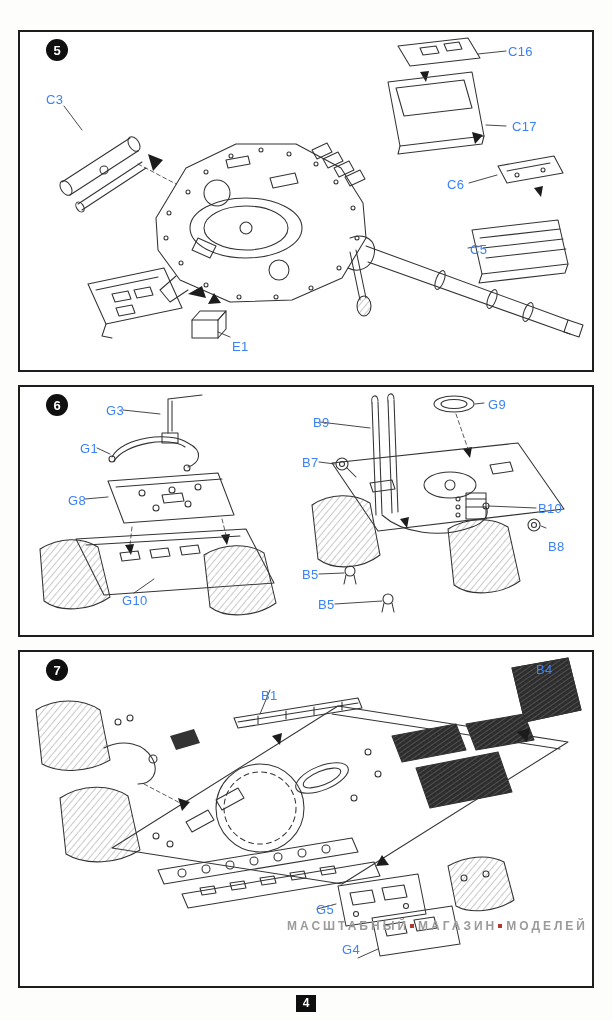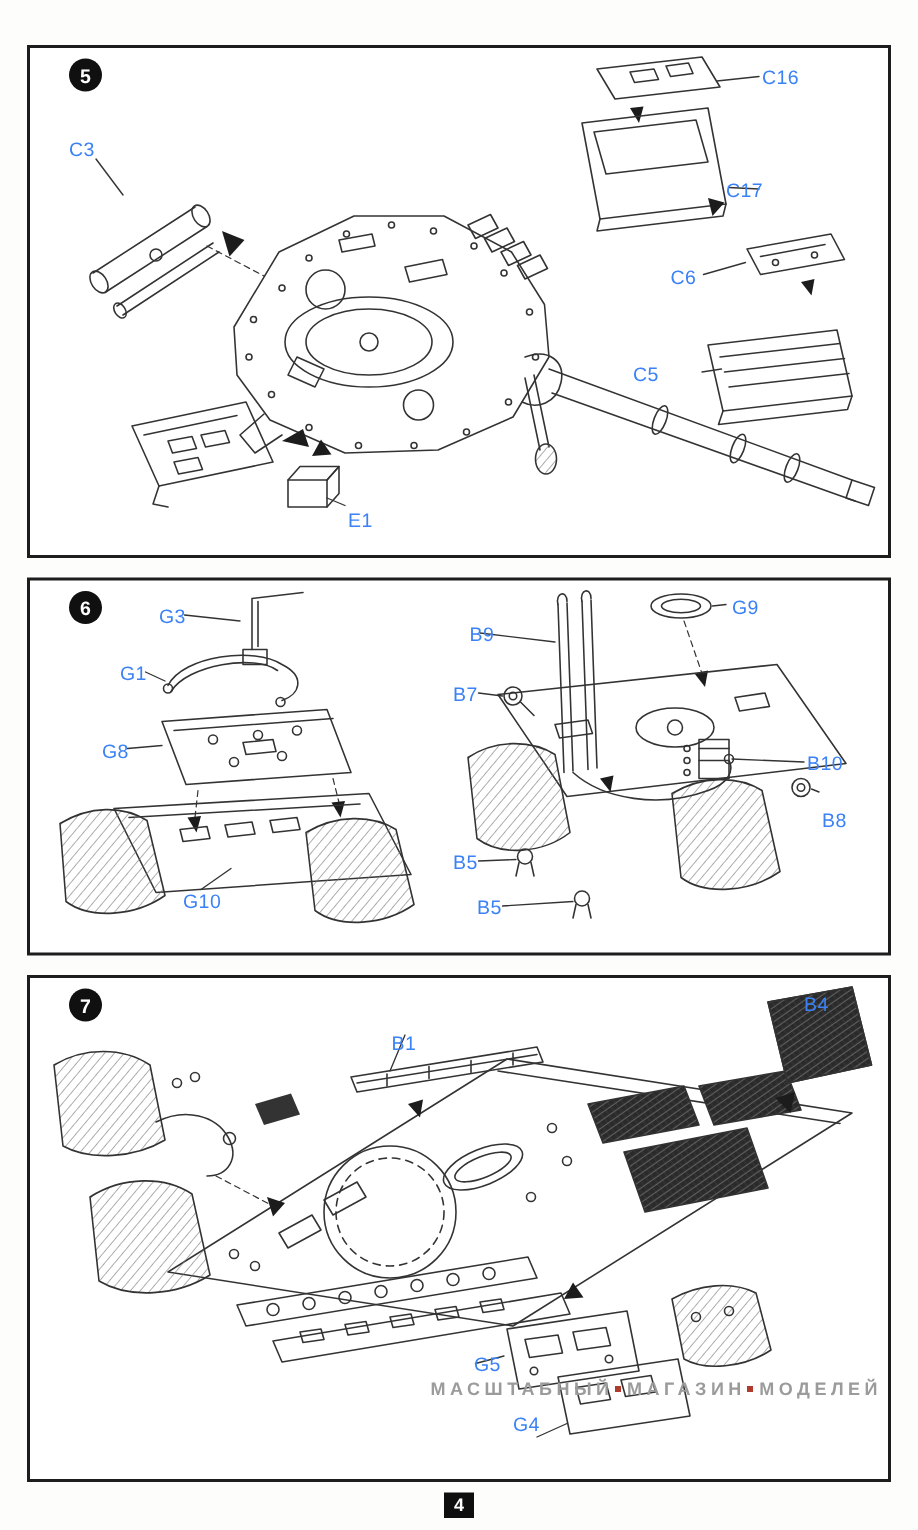--- a/index.html
+++ b/index.html
@@ -158,23 +158,23 @@
         <path d="M452,198 L538,188 L548,232 L462,242 Z"></path>
         <path d="M460,206 L540,197"></path>
         <path d="M463,216 L543,207"></path>
         <path d="M466,226 L546,217"></path>
         <path d="M462,242 l-3,9 l86,-10 l3,-9"></path>
       </g>
     </svg>
 
     <div class="plabel" style="left:26px;top:60px">C3</div>
     <div class="plabel" style="left:488px;top:12px">C16</div>
-    <div class="plabel" style="left:464px;top:87px">C17</div>
+    <div class="plabel" style="left:492px;top:87px">C17</div>
     <div class="plabel" style="left:427px;top:145px">C6</div>
-    <div class="plabel" style="left:402px;top:210px">C5</div>
+    <div class="plabel" style="left:450px;top:210px">C5</div>
     <div class="plabel" style="left:212px;top:307px">E1</div>
   </section>
 
   <section class="panel" id="panel6">
     <div class="badge">
       <span>6</span>
     </div>
 
     <svg class="art" width="572" height="248" viewBox="0 0 572 248">
       <defs>

